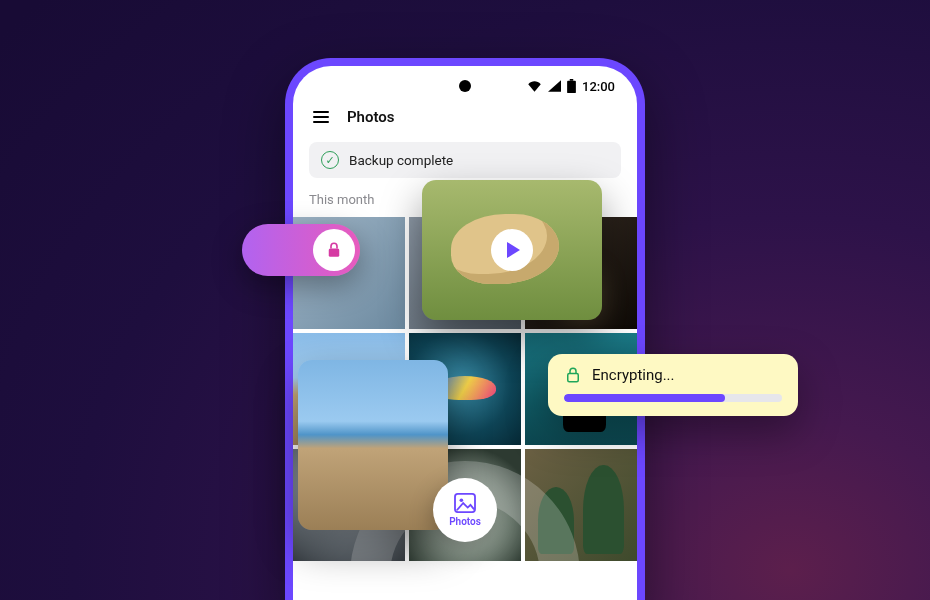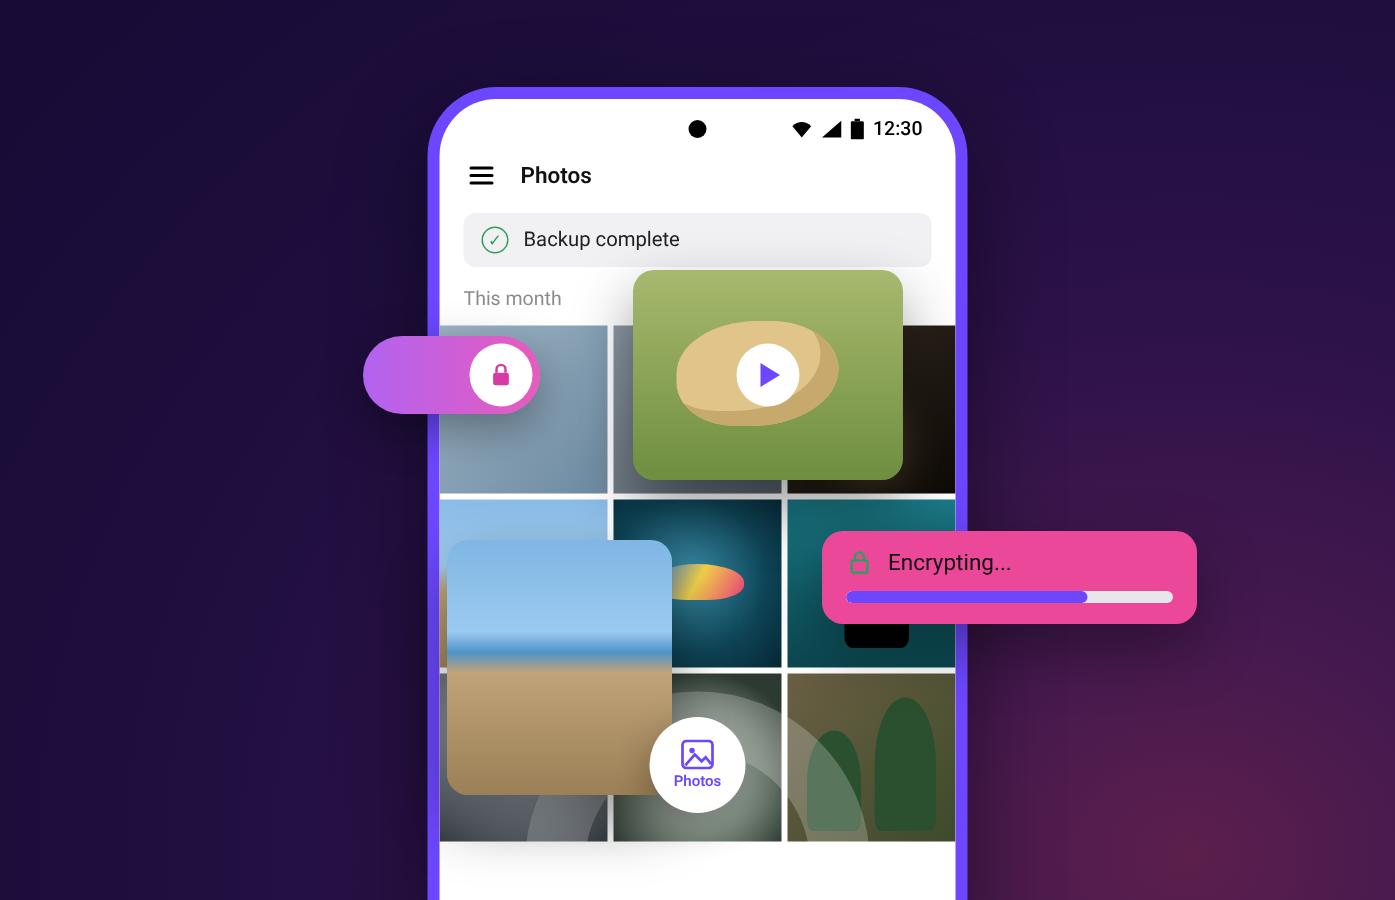--- a/index.html
+++ b/index.html
@@ -85,21 +85,21 @@
     .lockpill{
       position:absolute; left:242px; top:224px; width:118px; height:52px; border-radius:26px;
       background:linear-gradient(90deg,#b163f0 0%,#e85bbd 100%);
       box-shadow:0 10px 30px rgba(0,0,0,.35);
       display:flex; align-items:center; justify-content:flex-end; padding:5px;
     }
     .lockpill .knob{width:42px;height:42px;border-radius:50%;background:#fff;display:flex;align-items:center;justify-content:center;}
 
     
     .encrypt{
-      position:absolute; left:548px; top:354px; width:250px; background:#ec4899;
+      position:absolute; left:548px; top:354px; width:250px; background:#fef9c3;
       border-radius:14px; box-shadow:0 16px 40px rgba(0,0,0,.35);
       padding:12px 16px 14px;
     }
     .encrypt .row{display:flex;align-items:center;gap:10px;font-size:15px;color:#111;margin-bottom:10px;}
     .bar{height:8px;background:#e6e6eb;border-radius:4px;overflow:hidden;}
     .bar>div{height:100%;background:#6c47ff;border-radius:4px;}
 
     
     .fab{
       position:absolute; left:50%; top:478px; transform:translateX(-50%);
@@ -125,21 +125,21 @@
       <svg width="15" height="12" viewBox="0 0 24 18">
           <path d="M12 18 L2 6 C8 0 16 0 22 6 Z" fill="#000"></path>
         </svg>
       <svg width="13" height="12" viewBox="0 0 16 14">
           <path d="M0 14 L16 14 L16 0 Z" fill="#000"></path>
         </svg>
       <svg width="9" height="14" viewBox="0 0 10 16">
           <rect x="3" y="0" width="4" height="2" fill="#000"></rect>
           <rect x="0" y="2" width="10" height="14" rx="1" fill="#000"></rect>
         </svg>
-      <span>12:30</span>
+      <span>12:00</span>
     </div>
 
     <div class="appbar">
       <div class="hamburger">
           <span></span>
           <span></span>
           <span></span>
         </div>
       <div class="title">Photos</div>
     </div>

